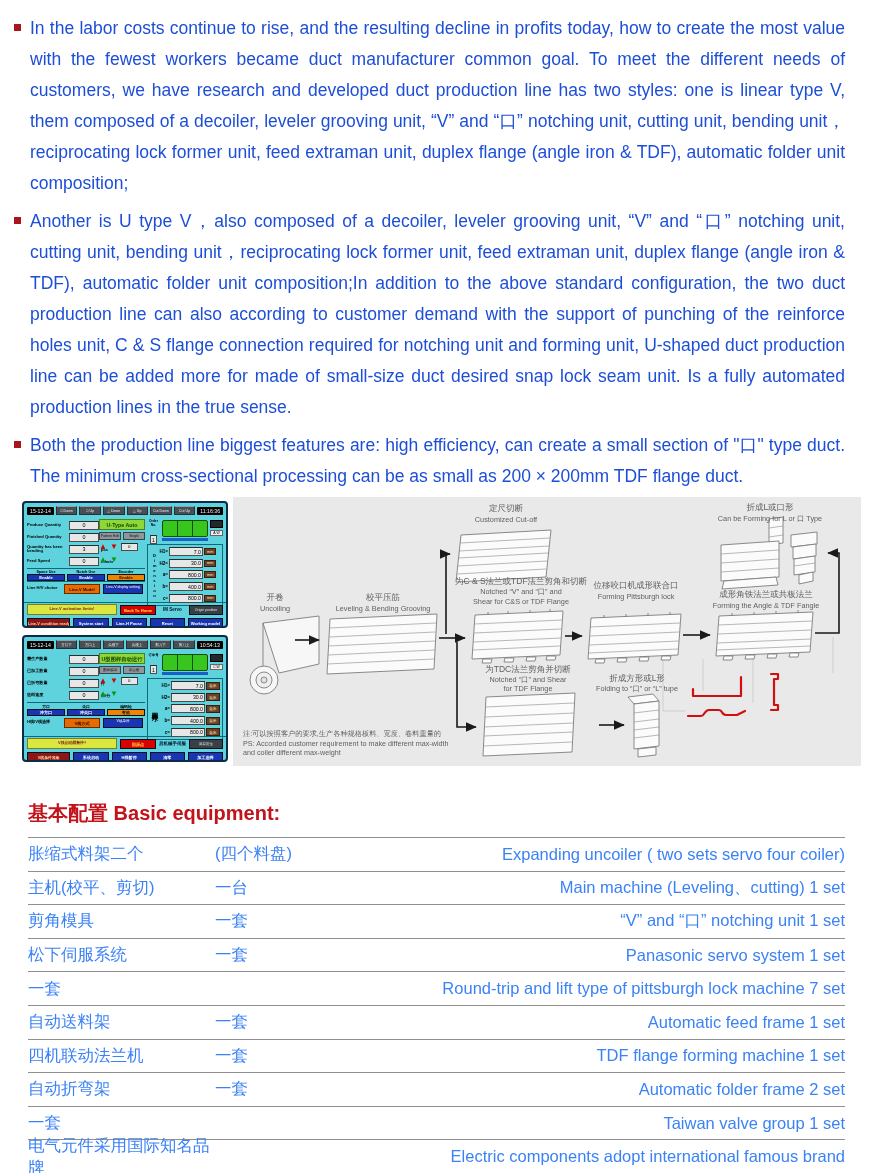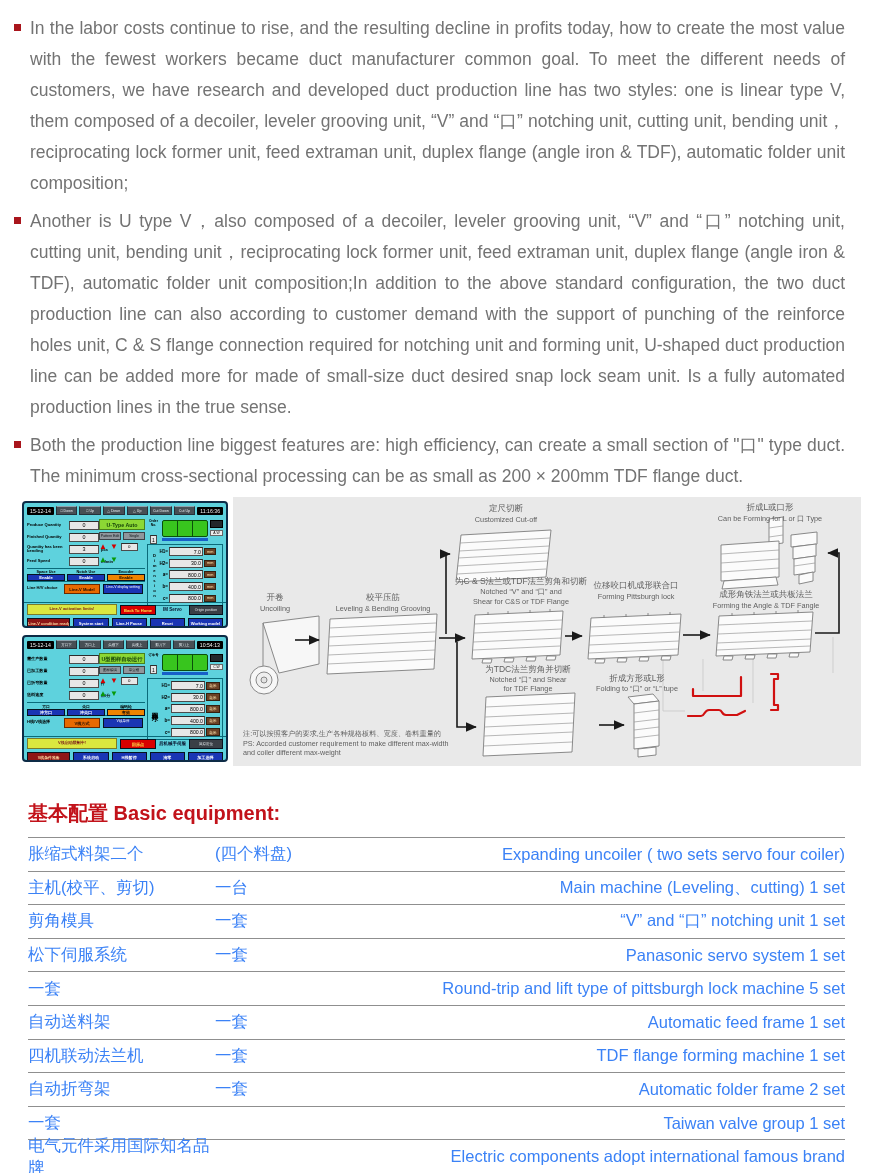--- a/index.html
+++ b/index.html
@@ -3,21 +3,21 @@
 <meta charset="utf-8">
 <style>
   html,body{margin:0;padding:0;}
   body{width:870px;height:1173px;position:relative;background:#ffffff;
        font-family:"Liberation Sans","DejaVu Sans",sans-serif;color:#3c3c3c;}
 
   
   .bullets{padding:13px 25px 0 14px;}
   .bullet{display:flex;margin-bottom:7px;}
   .bmark{flex:0 0 7px;height:7px;background:#a9151c;margin:11px 9px 0 0;}
-  .bullet p{margin:0;font-size:17.5px;line-height:31px;color:#737373;
+  .bullet p{margin:0;font-size:17.5px;line-height:31px;color:#1d4ed8;
             text-align:justify;width:815px;}
 
   
   .band{position:absolute;top:497px;left:0;width:870px;height:269px;}
   .diag{position:absolute;left:233px;top:0;width:628px;height:269px;background:#e9e9e9;}
   .diag text{font-family:"Liberation Sans","DejaVu Sans",sans-serif;fill:#5f5f5f;}
   .tcn{font-size:8.5px;}
   .ten{font-size:7.3px;}
   .tnote{font-size:7.2px;}
 
@@ -580,21 +580,21 @@
       <span class="c2">一套</span>
       <span class="c3">“V” and “口” notching unit 1 set</span>
     </div>
     <div class="erow">
       <span class="c1">松下伺服系统</span>
       <span class="c2">一套</span>
       <span class="c3">Panasonic servo system 1 set</span>
     </div>
     <div class="erow">
       <span class="c2">一套</span>
-      <span class="c3">Round-trip and lift type of pittsburgh lock machine 5 set</span>
+      <span class="c3">Round-trip and lift type of pittsburgh lock machine 7 set</span>
     </div>
     <div class="erow">
       <span class="c1">自动送料架</span>
       <span class="c2">一套</span>
       <span class="c3">Automatic feed frame 1 set</span>
     </div>
     <div class="erow">
       <span class="c1">四机联动法兰机</span>
       <span class="c2">一套</span>
       <span class="c3">TDF flange forming machine 1 set</span>

